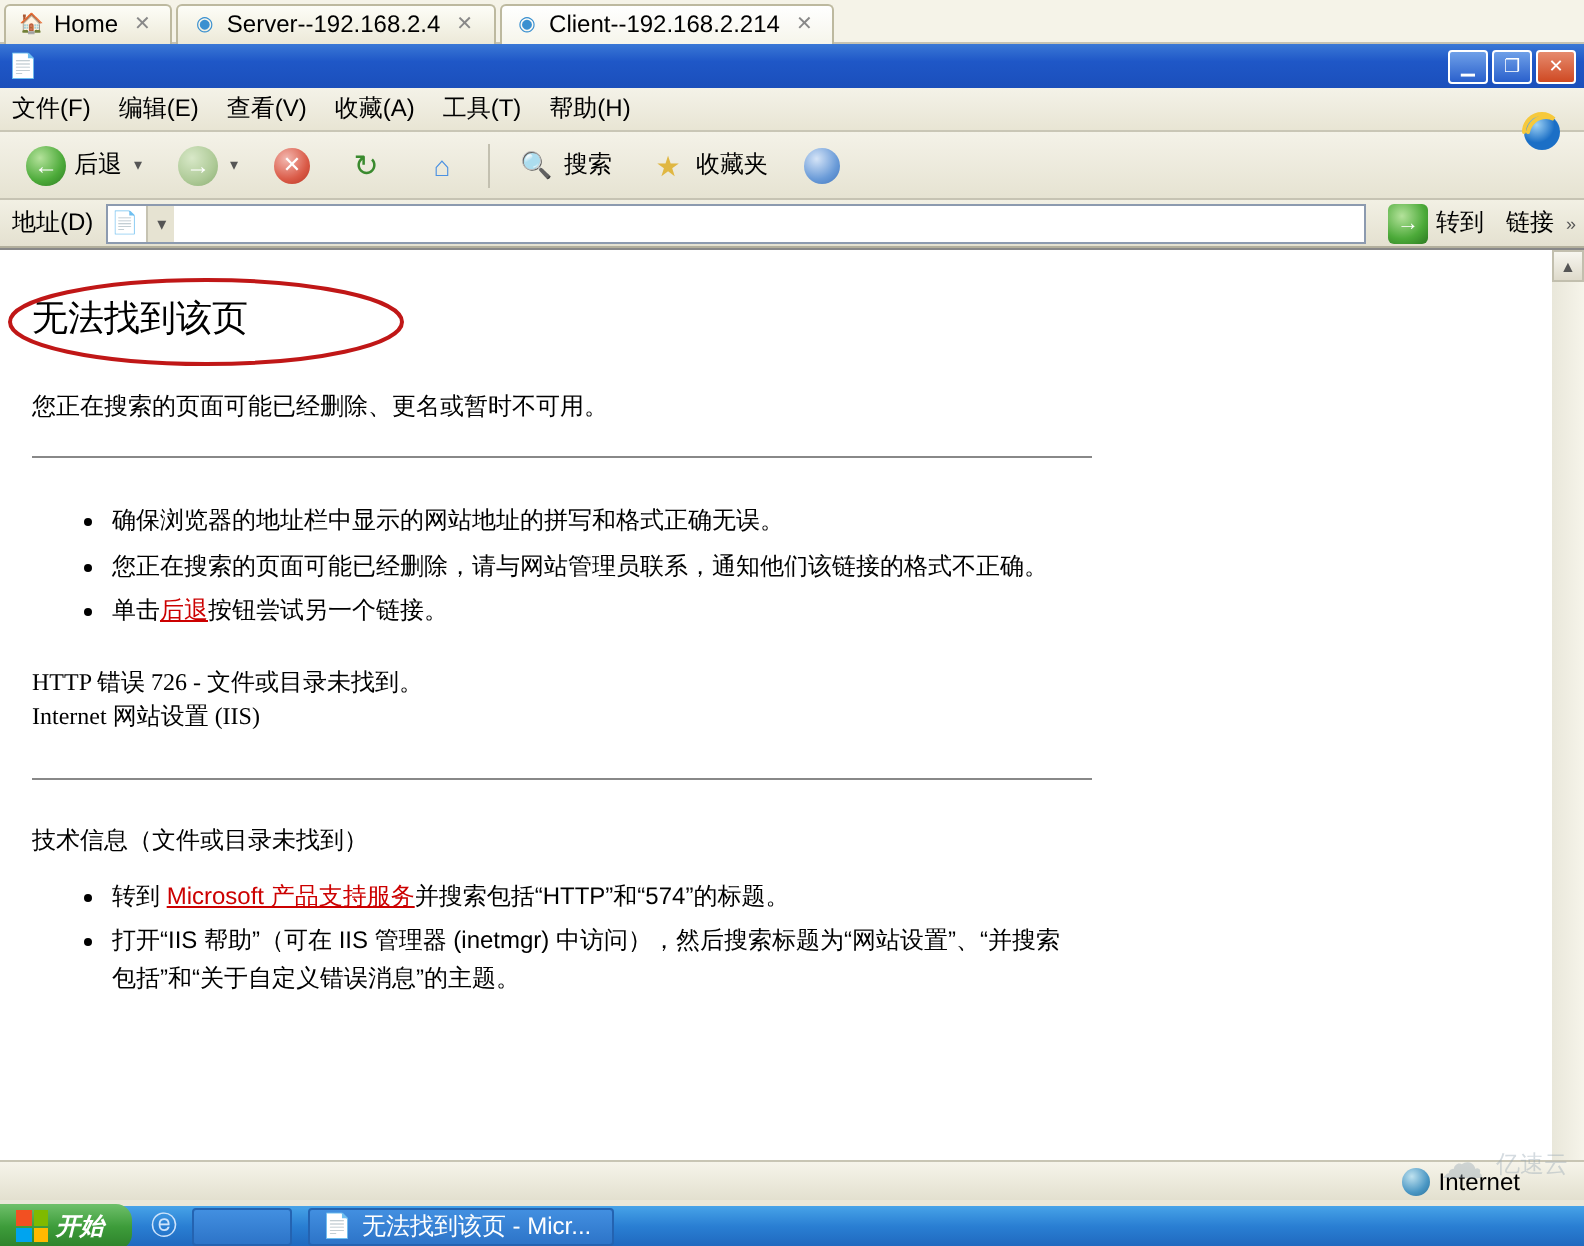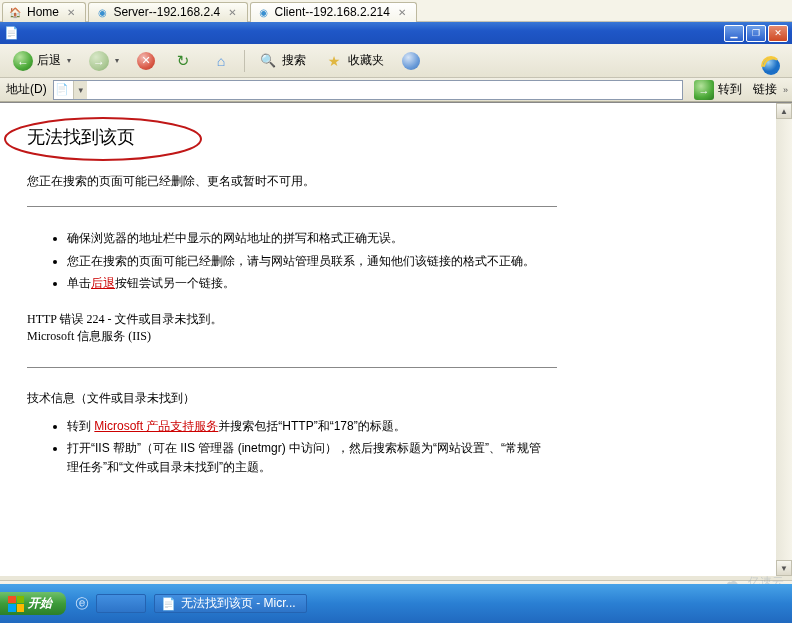--- a/index.html
+++ b/index.html
@@ -40,41 +40,41 @@
 
 .addrbar { height:24px; background:linear-gradient(#f2f0e4,#e4e1d0); display:flex; align-items:center; padding:0 4px; gap:4px; border-bottom:1px solid #b2af9c; }
 .addrbar .lbl { margin:0 2px; }
 .urlbox { flex:1; height:20px; display:flex; align-items:center; background:#fff; border:1px solid #8c9aaf; padding:0 2px; gap:4px; }
 .urlbox input { flex:1; border:none; outline:none; font-size:12px; height:17px; }
 .urlbox .udrop { width:14px; text-align:center; font-size:9px; color:#555; background:#e6e3d2; height:18px; line-height:18px; border-left:1px solid #c6c3b2; }
 .go { width:20px; height:20px; border-radius:3px; background:radial-gradient(circle at 35% 30%,#b4e29b,#4caa39 60%,#2b7a21); color:#fff; display:flex; align-items:center; justify-content:center; font-size:11px; }
 .linksdd { font-size:9px; color:#555; margin-left:2px; }
 
 .content { position:relative; height:474px; background:#fff; border-top:1px solid #888; overflow:hidden; }
-.page { padding:12px 0 0 27px; color:#000; }
+.page { padding:12px 0 0 16px; color:#000; }
 .h1 { font-size:18px; font-family:"SimSun"; margin:10px 0 24px; }
 .circle { position:absolute; left:3px; top:12px; width:205px; height:48px; pointer-events:none; }
 .circle svg { width:100%; height:100%; }
 .sub { font-size:12px; margin-bottom:16px; }
 .hr { width:530px; height:1px; background:#888; margin:10px 0 22px; }
 .hr2 { width:530px; height:1px; background:#888; margin:22px 0 22px; }
 .ul { margin:10px 0 18px 40px; }
 .ul li { list-style:disc; margin-bottom:4px; line-height:1.55; max-width:480px; }
 .mono { font-family:"SimSun"; }
 a.red { color:#c00; text-decoration:underline; }
 .scroll { position:absolute; right:0; top:0; width:16px; height:100%; background:#f0ede1; display:flex; flex-direction:column; }
 .sbtn { height:16px; background:linear-gradient(#f7f6ef,#dedacb); border:1px solid #c2bfae; display:flex; align-items:center; justify-content:center; font-size:8px; color:#555; }
 .strack { flex:1; background:linear-gradient(90deg,#e9e7da,#f6f4ea); }
 
 .statusbar { position:absolute; left:0; bottom:23px; height:20px; width:100%; background:linear-gradient(#f6f4ea,#e3e0cf); border-top:1px solid #c8c5b4; display:flex; align-items:center; padding:0 8px; }
 .statusbar .spacer { flex:1; }
 .zone { display:flex; align-items:center; gap:4px; margin-right:24px; }
 .globe { width:14px;height:14px;border-radius:50%;background:radial-gradient(circle at 35% 30%,#bfe2ef,#4a97c4 60%,#2a6f98); }
 
-.taskbar { position:absolute; bottom:0; left:0; width:100%; height:39px; background:linear-gradient(#47a3e8,#2a7fd3 50%,#2069bf); display:flex; align-items:center; }
+.taskbar { position:absolute; bottom:0; left:0; width:100%; height:20px; background:linear-gradient(#47a3e8,#2a7fd3 50%,#2069bf); display:flex; align-items:center; }
 .startbtn { height:23px; padding:0 14px 0 8px; background:linear-gradient(#6fc06b,#3d9c3a 50%,#2c7f2a); color:#fff; display:flex; align-items:center; gap:4px; font-weight:bold; font-style:italic; border-radius:0 8px 8px 0; }
 .startflag { width:16px;height:16px;display:grid;grid-template:1fr 1fr/1fr 1fr;gap:1px; }
 .startflag span:nth-child(1){background:#f25022;} .startflag span:nth-child(2){background:#7fba00;} .startflag span:nth-child(3){background:#00a4ef;} .startflag span:nth-child(4){background:#ffb900;}
 .taskitem { height:19px; margin:0 4px; padding:0 10px 0 6px; background:linear-gradient(#428fe0,#2d74c8); border:1px solid #2463b1; border-radius:2px; color:#fff; display:flex; align-items:center; gap:5px; max-width:180px; }
 .taskitem.wide { min-width:50px; }
 .quick { width:20px; height:19px; margin-left:6px; display:flex; align-items:center; justify-content:center; }
 
 .watermark { position:absolute; right:8px; bottom:28px; opacity:.4; color:#96a6b3; font-size:14px; display:flex; align-items:center; gap:6px; pointer-events:none; }
 .watermark .cloud { font-size:22px; }
 </style>
@@ -102,20 +102,28 @@
 <div class="ie-window">
 
   <div class="ie-titlebar">
     <span class="ico">📄</span>
     <span class="spacer"></span>
     <span class="winbtn">▁</span>
     <span class="winbtn">❐</span>
     <span class="winbtn close">✕</span>
   </div>
 
+  <div class="menubar">
+    <span>文件(F)</span>
+    <span>编辑(E)</span>
+    <span>查看(V)</span>
+    <span>收藏(A)</span>
+    <span>工具(T)</span>
+    <span>帮助(H)</span>
+  </div>
   <div class="ie-logo">
     <svg viewBox="0 0 48 48">
         <defs>
           <radialGradient id="g1" cx="35%" cy="30%">
             <stop offset="0" stop-color="#9ed2f5"></stop>
             <stop offset="1" stop-color="#1b6fc6"></stop>
           </radialGradient>
         </defs>
         <circle cx="24" cy="24" r="18" fill="url(#g1)"></circle>
         <path d="M6 24c0-10 8-18 18-18 5 0 9 2 12 5-2-1-5-2-8-2-9 0-16 6-18 15" fill="none" stroke="#f6c93c" stroke-width="4" stroke-linecap="round"></path>
@@ -181,31 +189,31 @@
       <div class="hr"></div>
 
       <ul class="ul">
         <li>确保浏览器的地址栏中显示的网站地址的拼写和格式正确无误。</li>
         <li>您正在搜索的页面可能已经删除，请与网站管理员联系，通知他们该链接的格式不正确。</li>
         <li>
           <span>单击</span><a class="red" href="#">后退</a><span>按钮尝试另一个链接。</span>
         </li>
       </ul>
 
-      <div class="mono">HTTP 错误 224 - 文件或目录未找到。</div>
-      <div class="mono">Microsoft 信息服务 (IIS)</div>
+      <div class="mono">HTTP 错误 726 - 文件或目录未找到。</div>
+      <div class="mono">Internet 网站设置 (IIS)</div>
 
       <div class="hr2"></div>
 
       <div>技术信息（文件或目录未找到）</div>
       <ul class="ul">
         <li>
-          <span>转到 </span><a class="red" href="#">Microsoft 产品支持服务</a><span>并搜索包括“HTTP”和“178”的标题。</span>
+          <span>转到 </span><a class="red" href="#">Microsoft 产品支持服务</a><span>并搜索包括“HTTP”和“574”的标题。</span>
         </li>
-        <li>打开“IIS 帮助”（可在 IIS 管理器 (inetmgr) 中访问），然后搜索标题为“网站设置”、“常规管理任务”和“文件或目录未找到”的主题。</li>
+        <li>打开“IIS 帮助”（可在 IIS 管理器 (inetmgr) 中访问），然后搜索标题为“网站设置”、“并搜索包括”和“关于自定义错误消息”的主题。</li>
       </ul>
     </div>
 
     <div class="scroll">
       <div class="sbtn">▲</div>
       <div class="strack"></div>
       <div class="sbtn">▼</div>
     </div>
   </div>
 </div>

